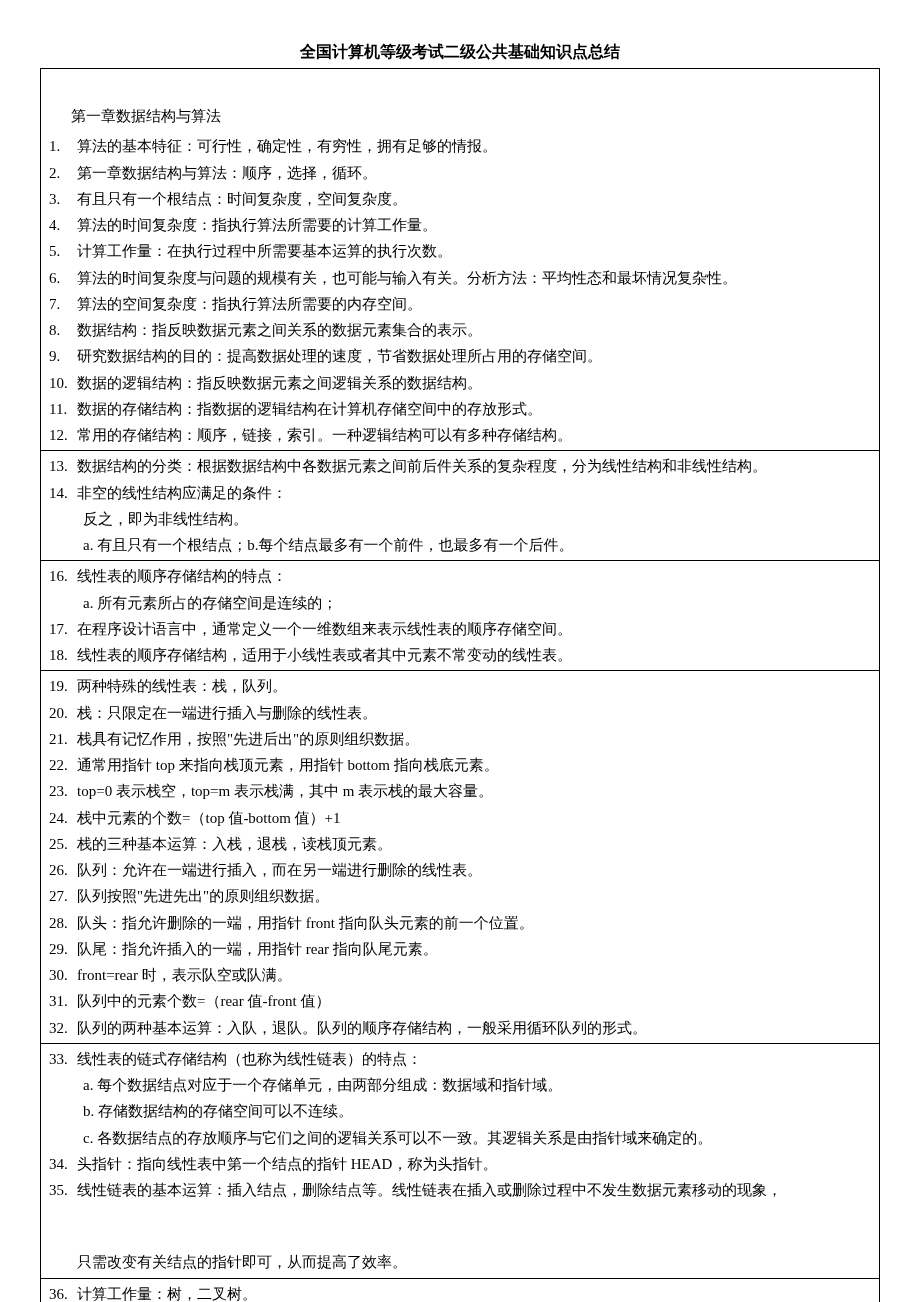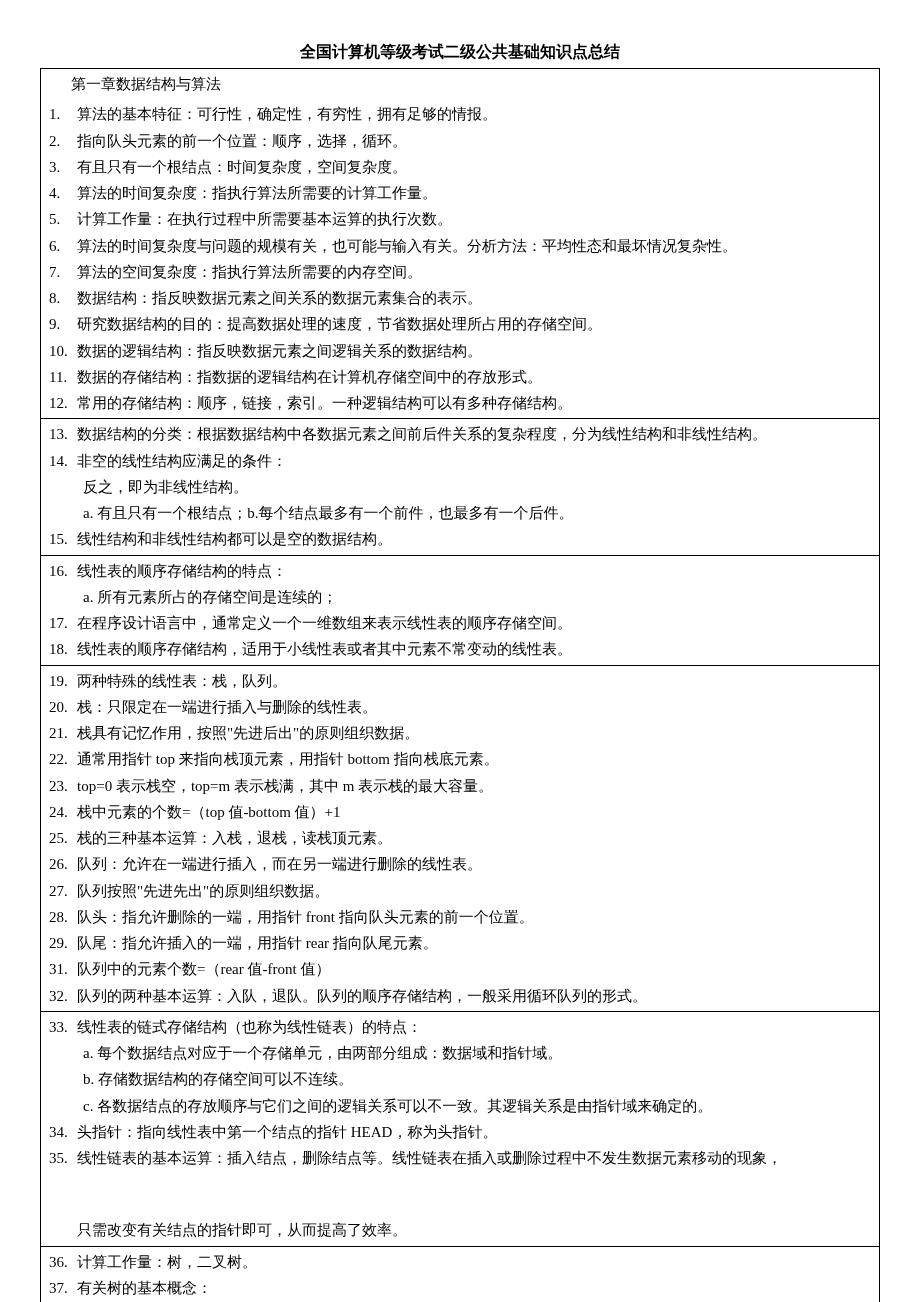--- a/index.html
+++ b/index.html
@@ -17,20 +17,21 @@
       font-weight: bold;
       font-size: 16px;
       margin-bottom: 2px;
     }
     .content-block {
       border: 1px solid #000;
       margin-bottom: -1px;
     }
     .section-header {
       padding: 2px 8px 2px 30px;
+      margin-top: 32px;
     }
     .inner {
       padding: 2px 8px 2px 8px;
     }
     .item {
       display: flex;
       padding-left: 0;
     }
     .num {
       min-width: 28px;
@@ -54,21 +55,21 @@
 
 <div class="content-block">
   <div class="section-header">第一章数据结构与算法</div>
   <div class="inner" id="b1">
       <div class="item">
         <span class="num">1.</span>
         <span class="txt">算法的基本特征：可行性，确定性，有穷性，拥有足够的情报。</span>
       </div>
       <div class="item">
         <span class="num">2.</span>
-        <span class="txt">指向队头元素的前一个位置：顺序，选择，循环。</span>
+        <span class="txt">第一章数据结构与算法：顺序，选择，循环。</span>
       </div>
       <div class="item">
         <span class="num">3.</span>
         <span class="txt">有且只有一个根结点：时间复杂度，空间复杂度。</span>
       </div>
       <div class="item">
         <span class="num">4.</span>
         <span class="txt">算法的时间复杂度：指执行算法所需要的计算工作量。</span>
       </div>
       <div class="item">
@@ -111,24 +112,20 @@
       <div class="item">
         <span class="num">13.</span>
         <span class="txt">数据结构的分类：根据数据结构中各数据元素之间前后件关系的复杂程度，分为线性结构和非线性结构。</span>
       </div>
       <div class="item">
         <span class="num">14.</span>
         <span class="txt">非空的线性结构应满足的条件：</span>
       </div>
       <div class="sub">反之，即为非线性结构。</div>
       <div class="sub">a.   有且只有一个根结点；b.每个结点最多有一个前件，也最多有一个后件。</div>
-      <div class="item">
-        <span class="num">15.</span>
-        <span class="txt">线性结构和非线性结构都可以是空的数据结构。</span>
-      </div>
     </div>
 </div>
 
 <div class="content-block">
   <div class="inner" id="b3">
       <div class="item">
         <span class="num">16.</span>
         <span class="txt">线性表的顺序存储结构的特点：</span>
       </div>
       <div class="sub">a.   所有元素所占的存储空间是连续的；</div>
@@ -181,20 +178,24 @@
         <span class="num">27.</span>
         <span class="txt">队列按照"先进先出"的原则组织数据。</span>
       </div>
       <div class="item">
         <span class="num">28.</span>
         <span class="txt">队头：指允许删除的一端，用指针 front 指向队头元素的前一个位置。</span>
       </div>
       <div class="item">
         <span class="num">29.</span>
         <span class="txt">队尾：指允许插入的一端，用指针 rear 指向队尾元素。</span>
+      </div>
+      <div class="item">
+        <span class="num">30.</span>
+        <span class="txt">front=rear 时，表示队空或队满。</span>
       </div>
       <div class="item">
         <span class="num">31.</span>
         <span class="txt">队列中的元素个数=（rear 值-front 值）</span>
       </div>
       <div class="item">
         <span class="num">32.</span>
         <span class="txt">队列的两种基本运算：入队，退队。队列的顺序存储结构，一般采用循环队列的形式。</span>
       </div>
     </div>

